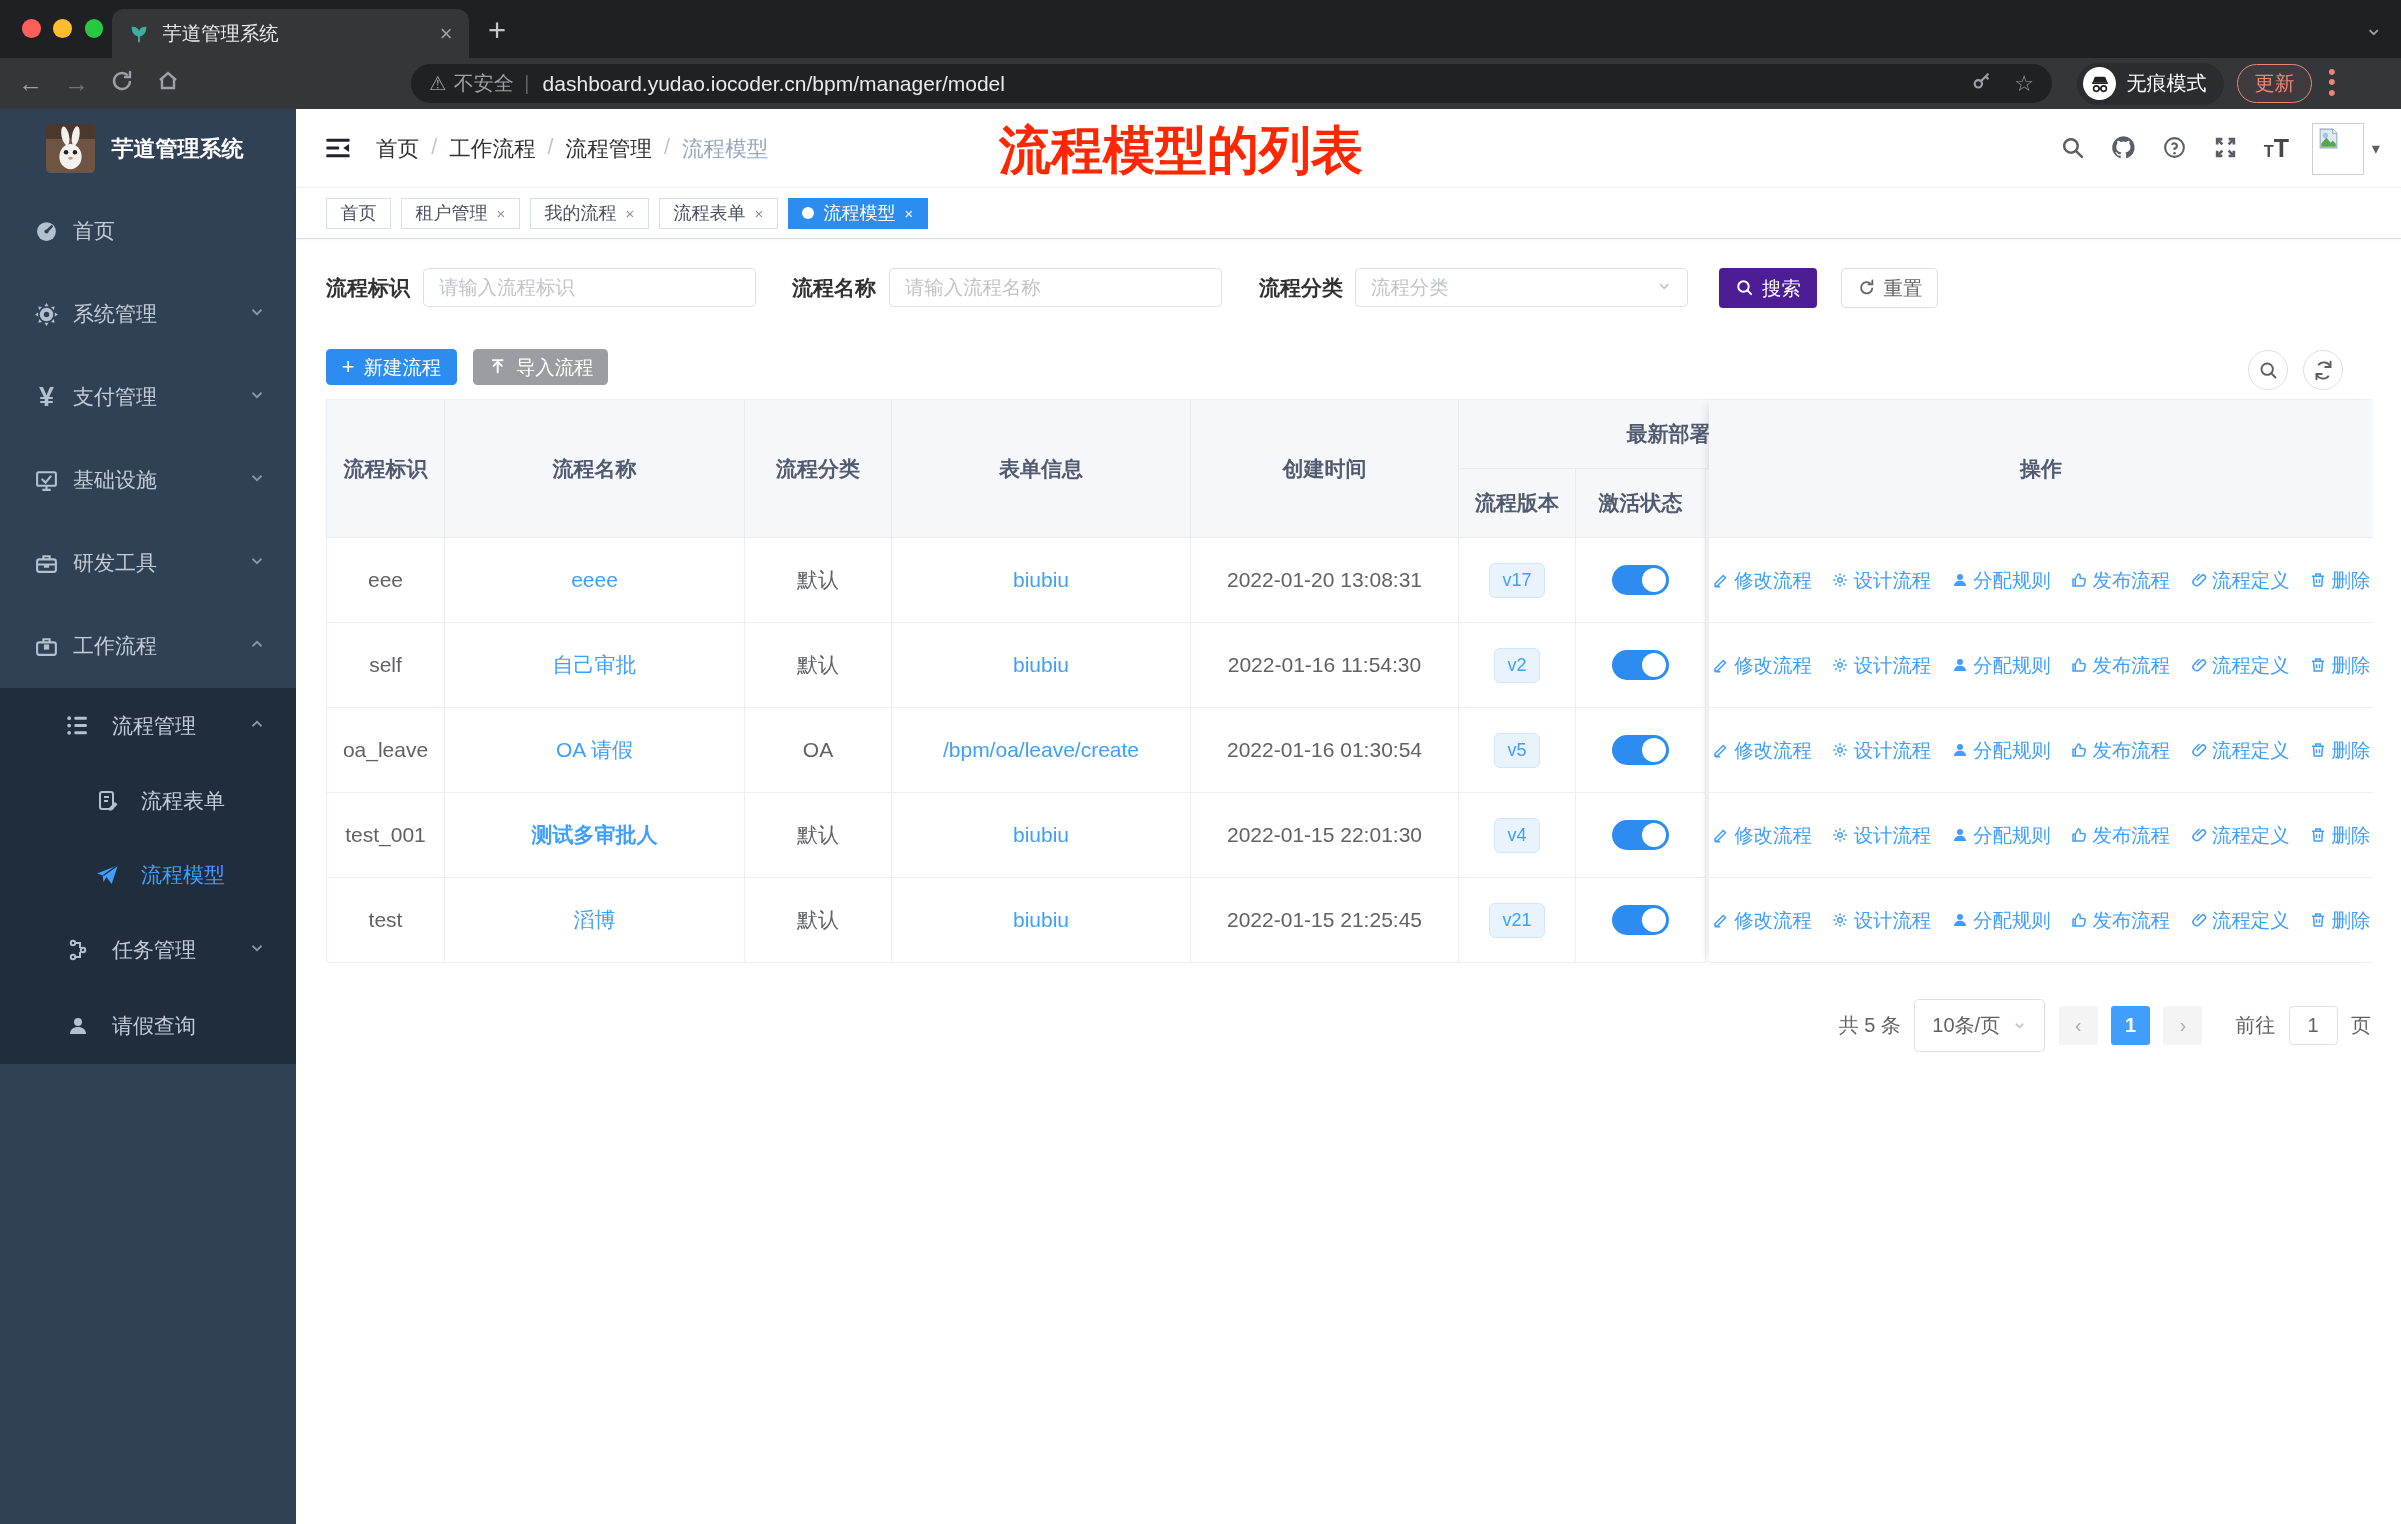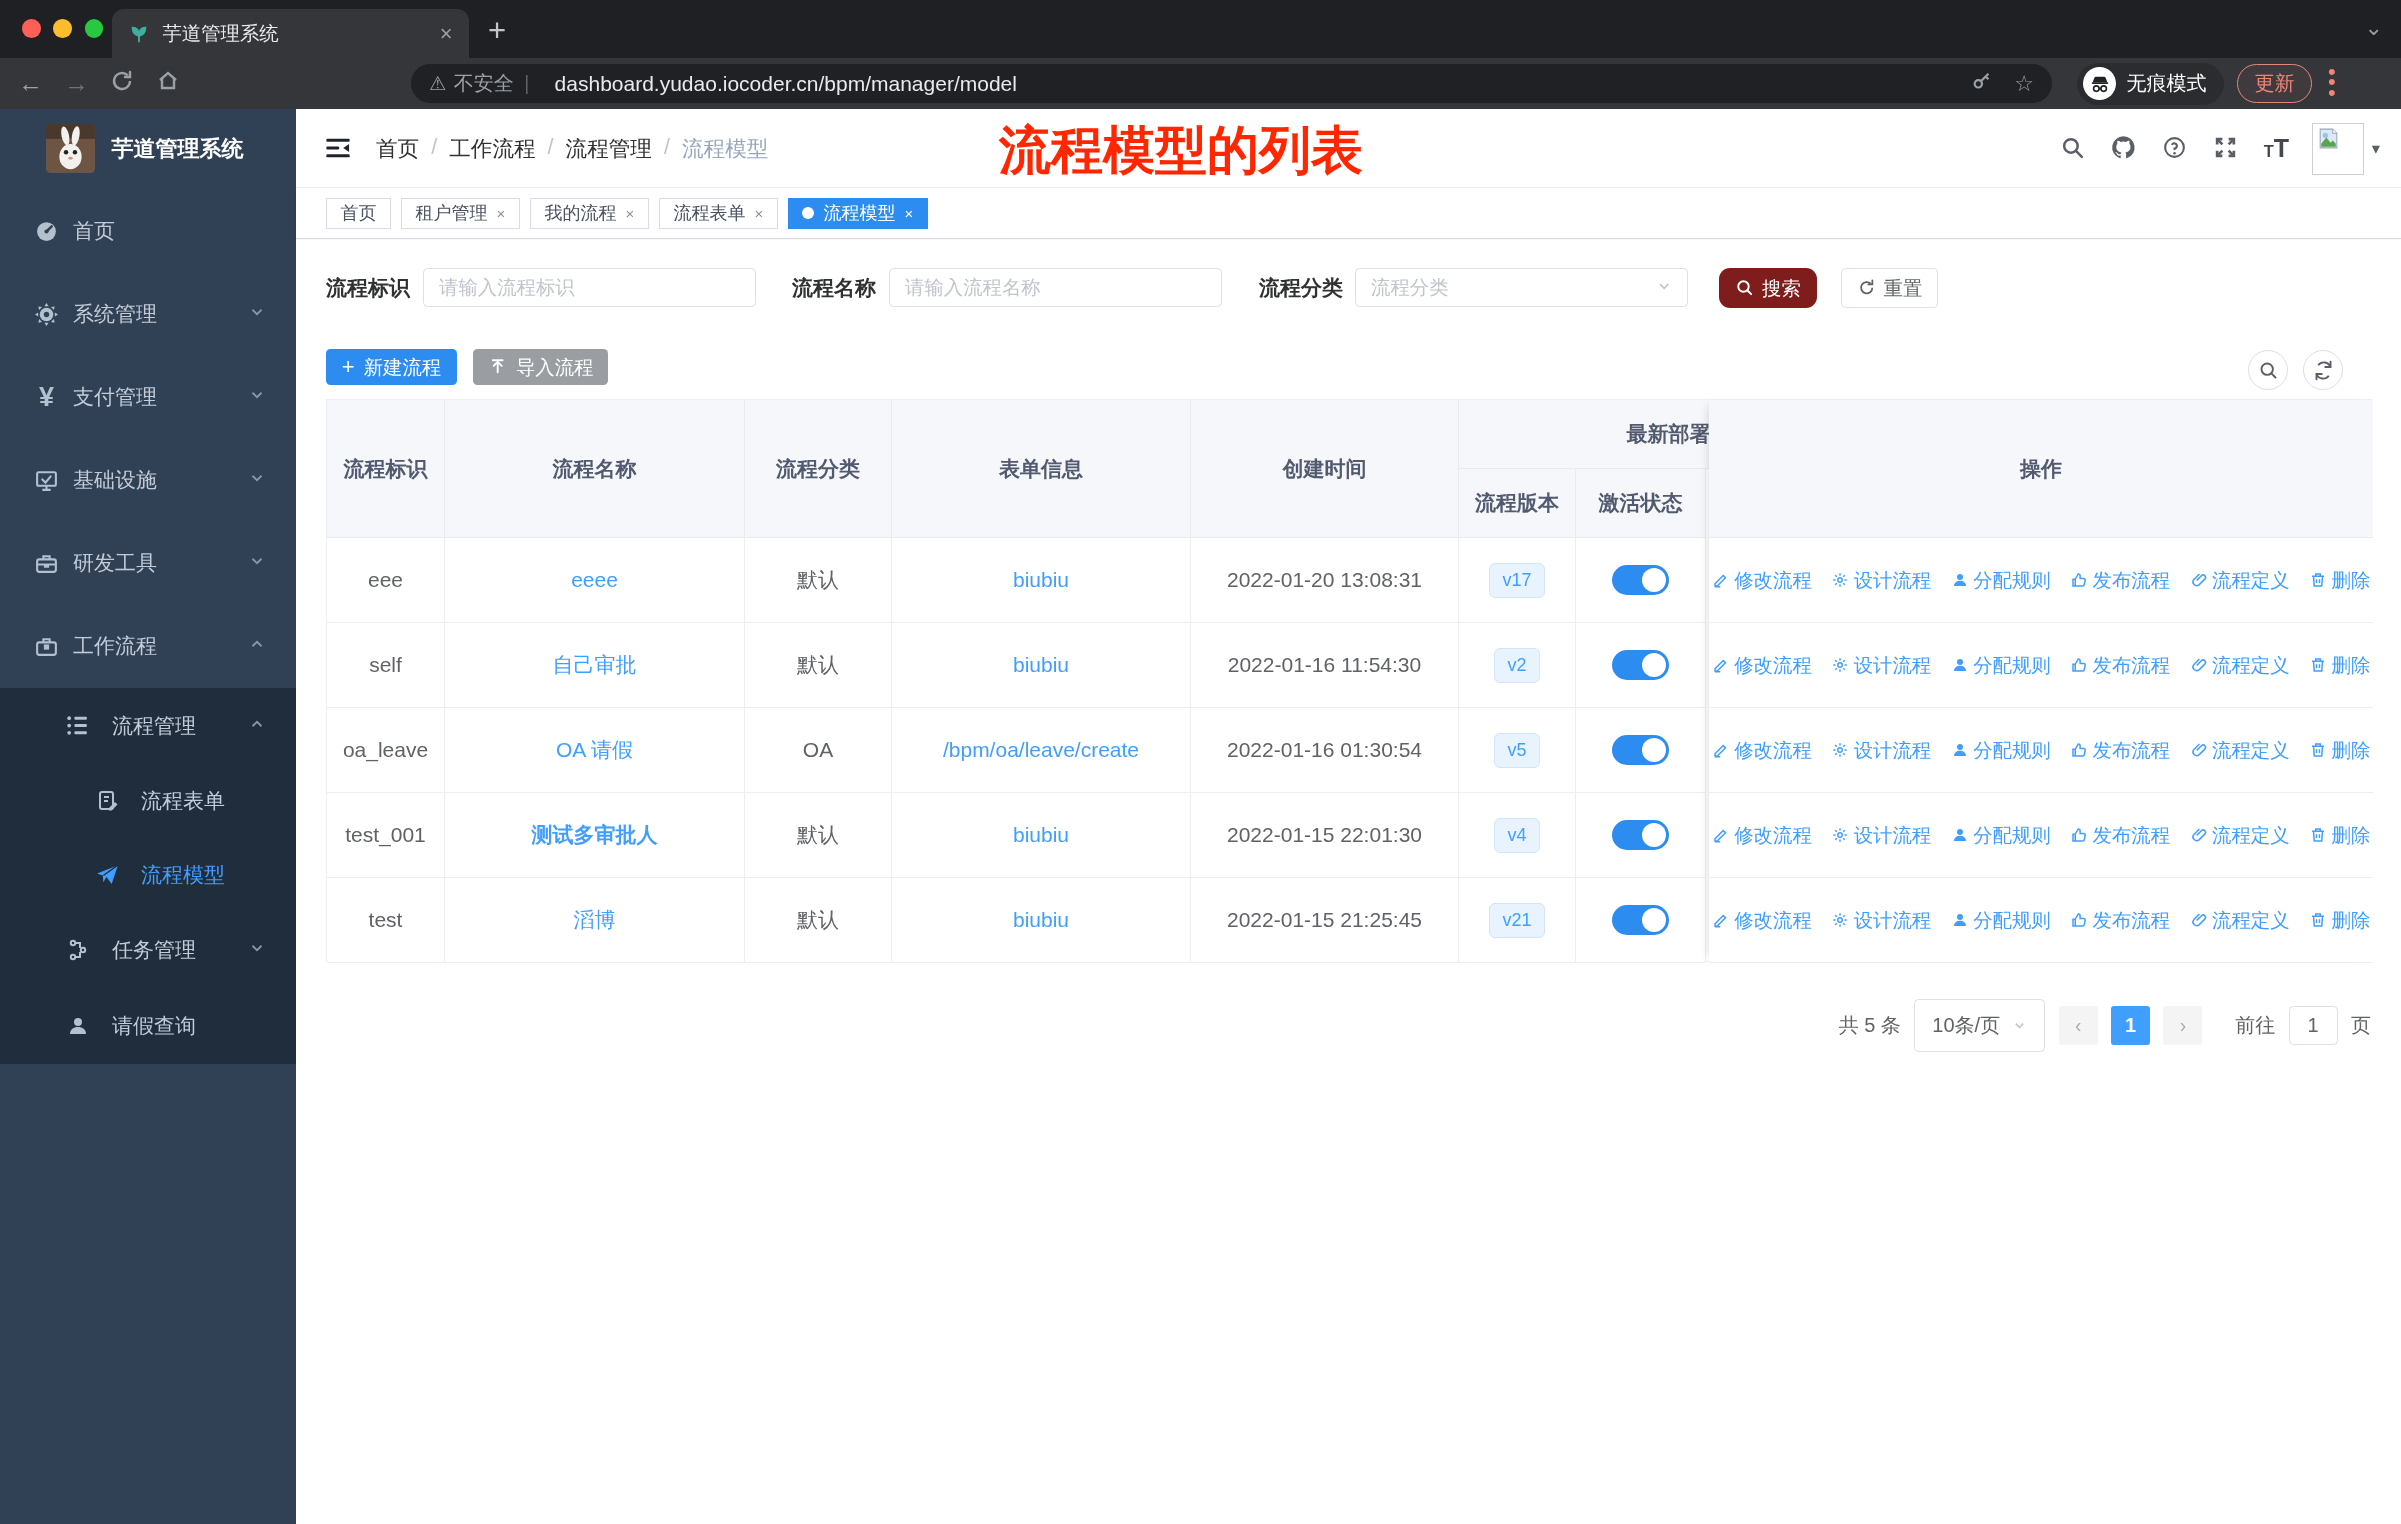--- a/index.html
+++ b/index.html
@@ -14,21 +14,21 @@
   #browser-tab .tab-title { flex:1; margin-left:12px; white-space:nowrap; overflow:hidden; }
   #tab-close { color:#9aa0a6; font-size:22px; cursor:pointer; }
   #new-tab-btn { position:absolute; left:488px; top:13.4px; color:#c2c5c9; font-size:31px; font-weight:300; }
   #strip-chevron { position:absolute; right:18px; top:15px; color:#9aa0a6; font-size:22px; }
   #toolbar { position:absolute; top:58px; left:0; right:0; height:51px; background:#35363a; display:flex; align-items:center; }
   .nav-ic { color:#9aa0a6; font-size:25px; width:46px; text-align:center; }
   #omnibox { position:absolute; left:411px; top:6px; width:1641px; height:39px; background:#202124; border-radius:19.4px; display:flex; align-items:center; padding:0 18px; }
   #omnibox .warn { color:#9aa0a6; font-size:19.4px; }
   #omnibox .sec { color:#9aa0a6; font-size:20px; margin:0 10.4px 0 7.4px; }
   #omnibox .sep { color:#5f6368; margin-right:13.4px; font-size:19.4px; }
-  #omnibox .url { color:#e8eaed; font-size:21px; flex:1;margin-left:12px; }
+  #omnibox .url { color:#e8eaed; font-size:21px; flex:1; }
   #omnibox .right-ics { display:flex; gap:21px; color:#9aa0a6; }
   #incog { position:absolute; left:2077px; top:4.5px; height:42px; background:#2b2c2f; border-radius:21px; display:flex; align-items:center; padding:0 18px 0 6px; }
   #incog .circ { width:33px; height:33px; border-radius:50%; background:#fff; display:flex; align-items:center; justify-content:center; margin-right:10.4px; }
   #incog .txt { color:#fff; font-size:20px; }
   #update-btn { position:absolute; left:2237px; top:6px; height:39px; border:1.5px solid #e0897a; border-radius:19.4px; color:#ee8576; font-size:20px; display:flex; align-items:center; padding:0 16.4px; background:rgba(238,133,118,.06); }
   #kebab { position:absolute; left:2328px; top:9px; color:#ee8576; font-size:22px; letter-spacing:0; line-height:10.4px; text-align:center; }
 
   
   #sidebar { position:absolute; top:109px; left:0; width:296px; bottom:0; background:#304156; color:#c3cbd6; font-size:21px; }
   #logo-row { height:79px; display:flex; align-items:center; padding-left:46px; }
@@ -70,21 +70,21 @@
   .tag .dot { width:12px; height:12px; border-radius:50%; background:#fff; margin-right:9px; }
 
   #annotation { position:absolute; left:703px; top:7.4px; color:#ff2600; font-size:52px; font-weight:bold; z-index:30; }
 
   
   .flt-label { position:absolute; top:159px; height:39px; line-height:39px; font-size:21px; font-weight:600; color:#303133; }
   .flt-input { position:absolute; top:159px; height:39px; width:333px; border:0.7px solid #dcdfe6; border-radius:4.5px; background:#fff; font-size:19.4px; color:#0f766e; padding:0 15px; font-family:inherit; }
   .flt-input::placeholder { color:#c0c4cc; }
   #cat-select { display:flex; align-items:center; justify-content:space-between; color:#c0c4cc; cursor:pointer; }
   #cat-select .chev { color:#c0c4cc; }
-  #search-btn { position:absolute; left:1423px; top:159px; height:40px; width:98px; background:#7f1d1d; border:none; border-radius:11px; color:#fff; font-size:19.4px; display:flex; align-items:center; justify-content:center; gap:7.4px; cursor:pointer; }
+  #search-btn { position:absolute; left:1423px; top:159px; height:40px; width:98px; background:#4c1d95; border:none; border-radius:4px; color:#fff; font-size:19.4px; display:flex; align-items:center; justify-content:center; gap:7.4px; cursor:pointer; }
   #reset-btn { position:absolute; left:1545px; top:159px; height:40px; width:97px; background:#fff; border:0.7px solid #dcdfe6; border-radius:4.5px; color:#606266; font-size:19.4px; display:flex; align-items:center; justify-content:center; gap:7.4px; cursor:pointer; }
 
   
   #create-btn { position:absolute; left:30px; top:240px; height:36px; width:131px; background:#2d8cf0; border:none; border-radius:4.5px; color:#fff; font-size:19.4px; display:flex; align-items:center; justify-content:center; gap:9px; cursor:pointer; }
   #import-btn { position:absolute; left:177px; top:240px; height:36px; width:135px; background:#9a9da2; border:none; border-radius:4.5px; color:#fff; font-size:19.4px; display:flex; align-items:center; justify-content:center; gap:9px; cursor:pointer; }
   .circ-btn { position:absolute; top:241px; width:40px; height:40px; border-radius:50%; border:0.7px solid #dcdfe6; background:#fff; display:flex; align-items:center; justify-content:center; cursor:pointer; color:#5a5e66; }
 
   
   #table { position:absolute; left:30px; top:290px; width:2046px; height:563px; border:0.7px solid #ebeef5; font-size:21px; color:#606266; }
   .hcell { position:absolute; background:#f5f7fa; border-right:0.7px solid #e9ebf0; border-bottom:0.7px solid #e9ebf0; display:flex; align-items:center; justify-content:center; font-weight:bold; color:#515a6e; }

